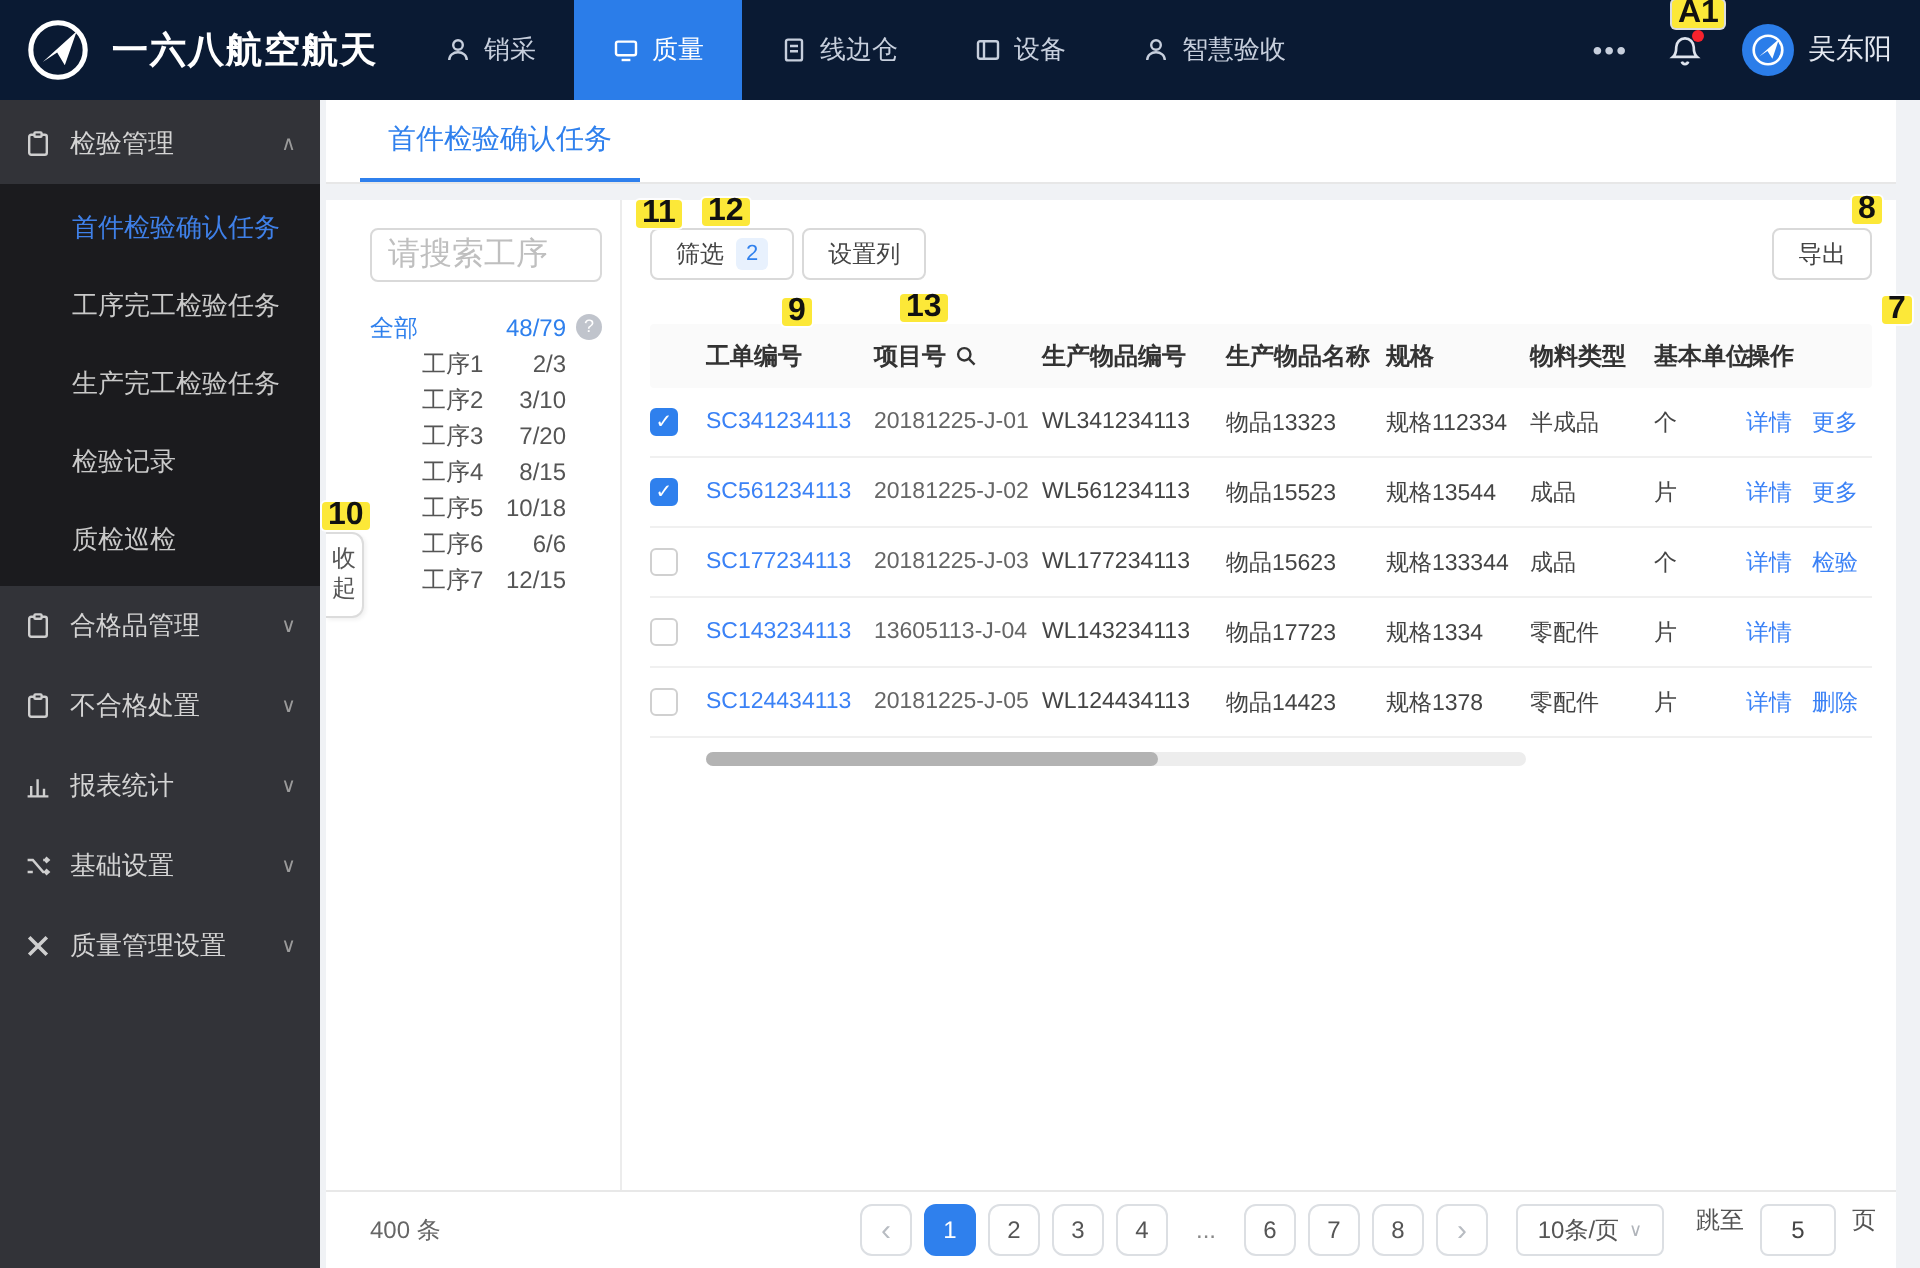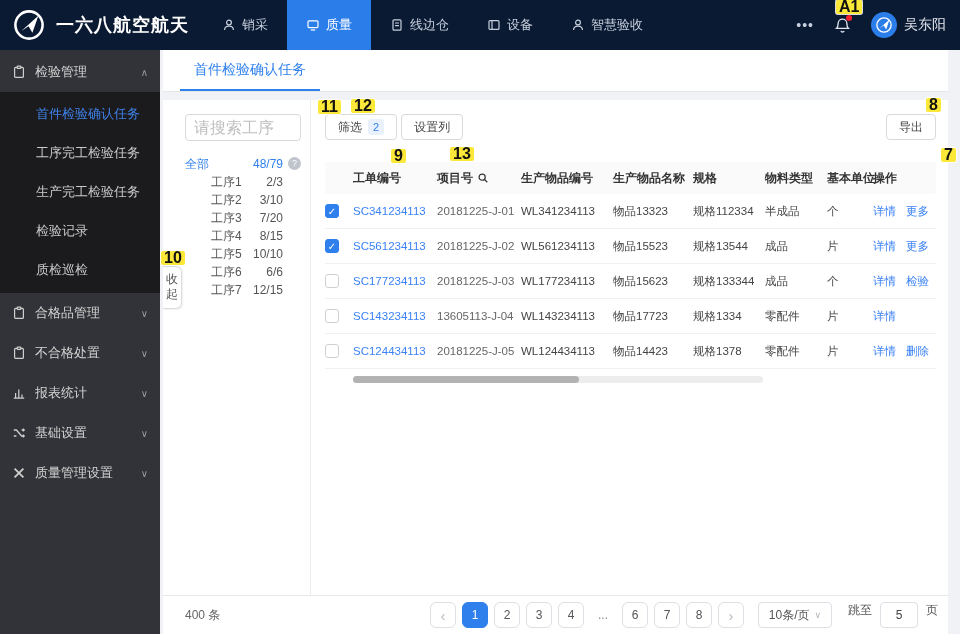--- a/index.html
+++ b/index.html
@@ -274,21 +274,21 @@
         <div class="plist-row">
             <span class="plabel">工序3</span>
             <span>7/20</span>
           </div>
         <div class="plist-row">
             <span class="plabel">工序4</span>
             <span>8/15</span>
           </div>
         <div class="plist-row">
             <span class="plabel">工序5</span>
-            <span>10/10</span>
+            <span>10/18</span>
           </div>
         <div class="plist-row">
             <span class="plabel">工序6</span>
             <span>6/6</span>
           </div>
         <div class="plist-row">
             <span class="plabel">工序7</span>
             <span>12/15</span>
           </div>
       </div>

